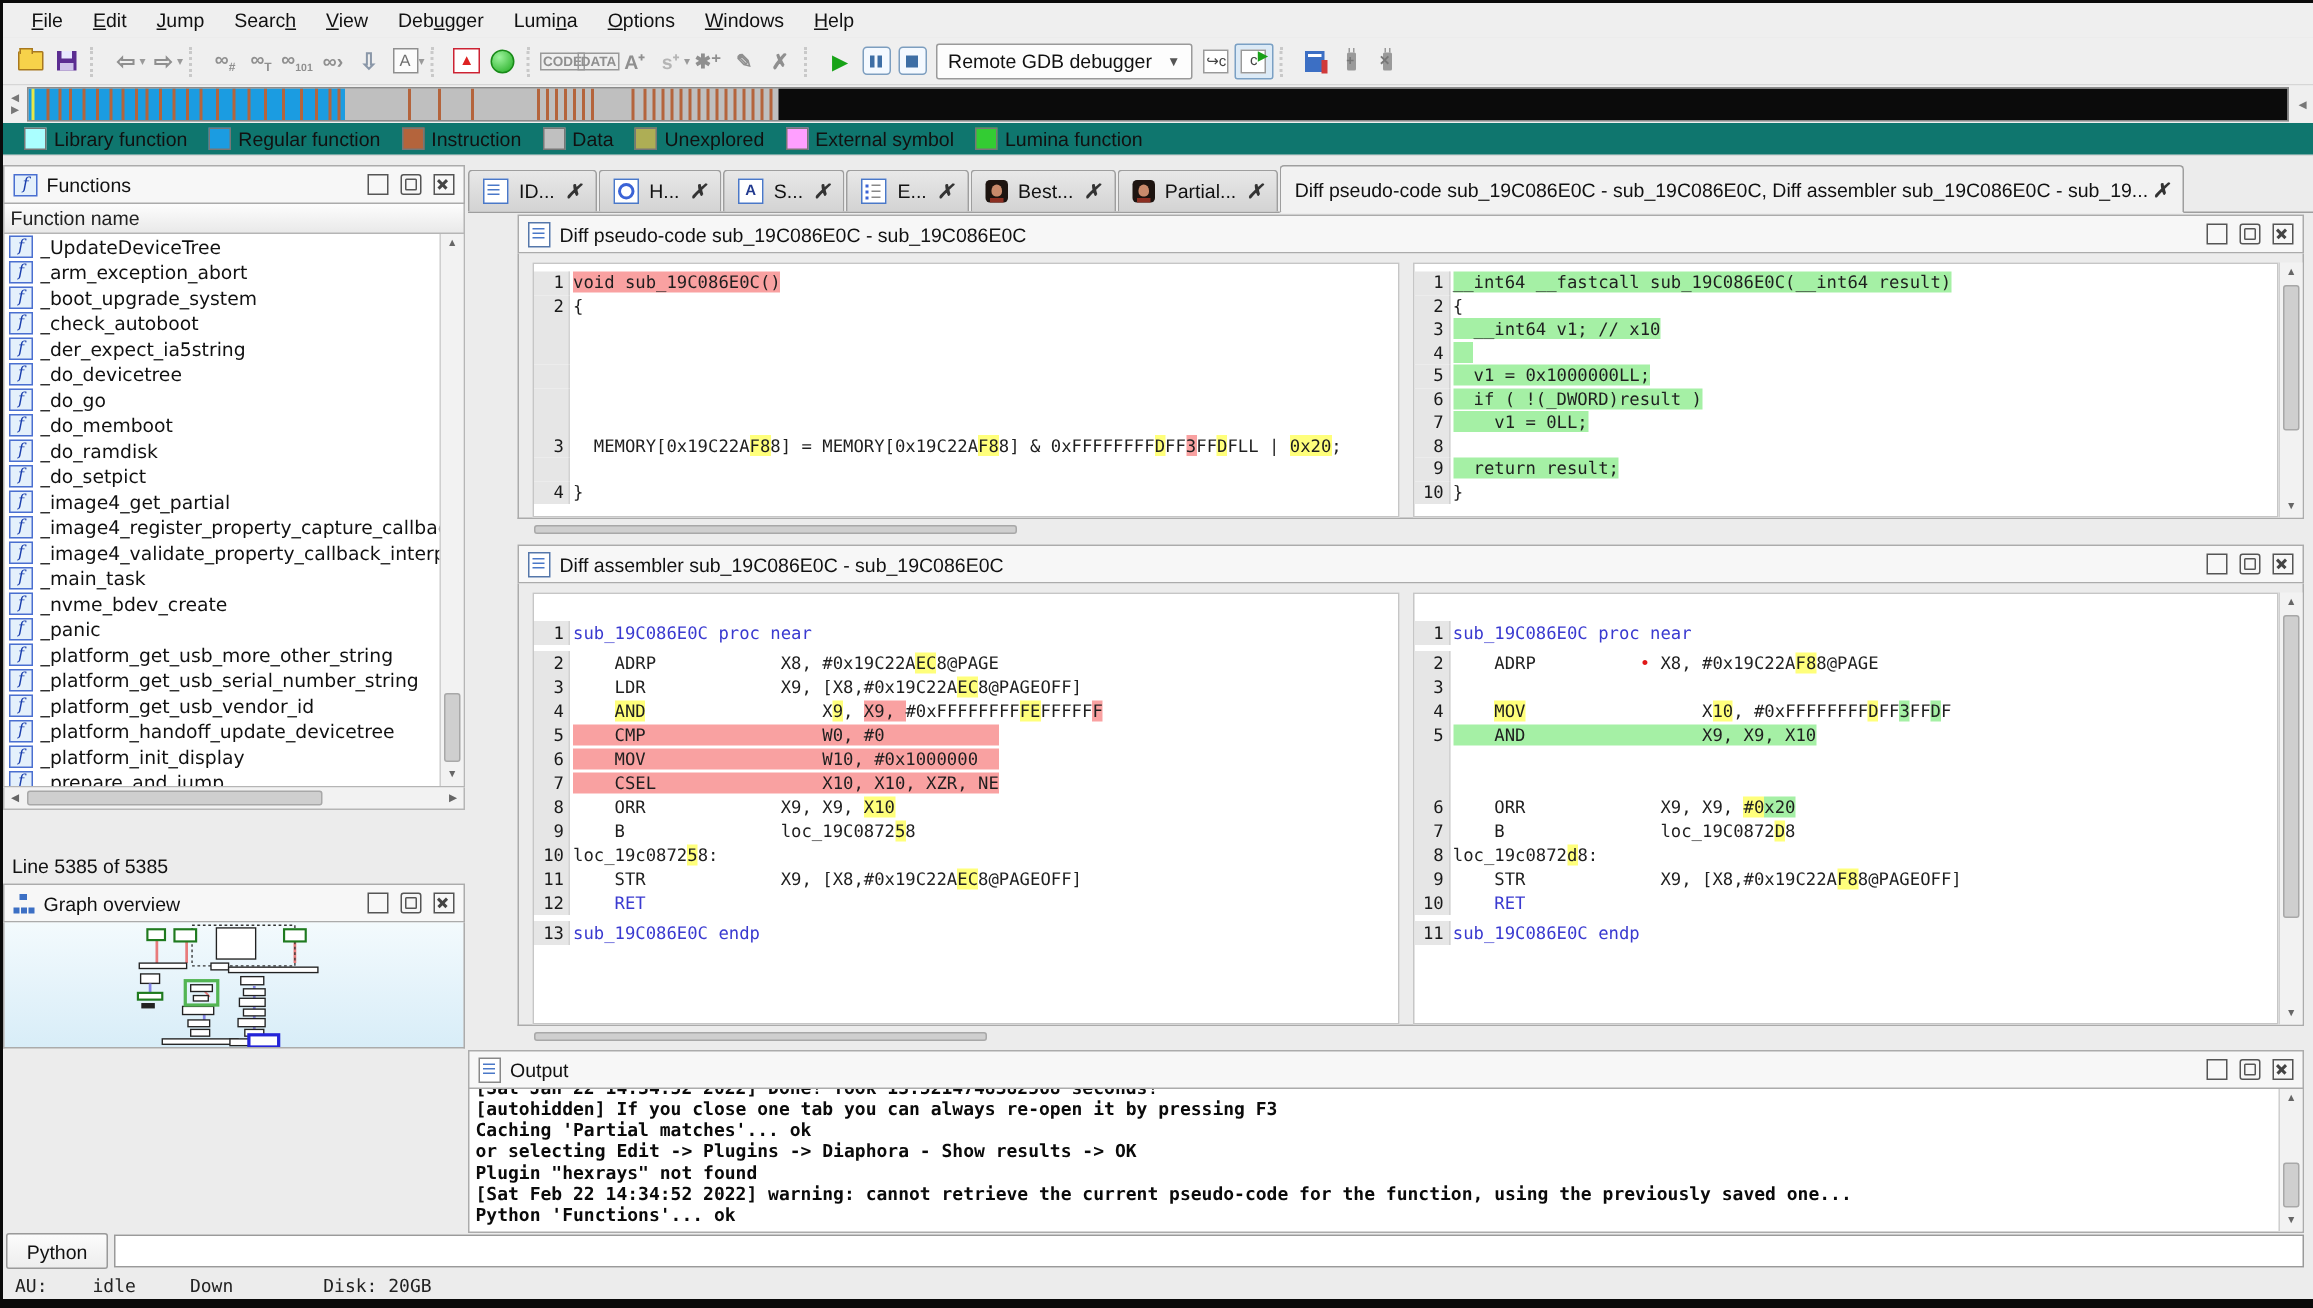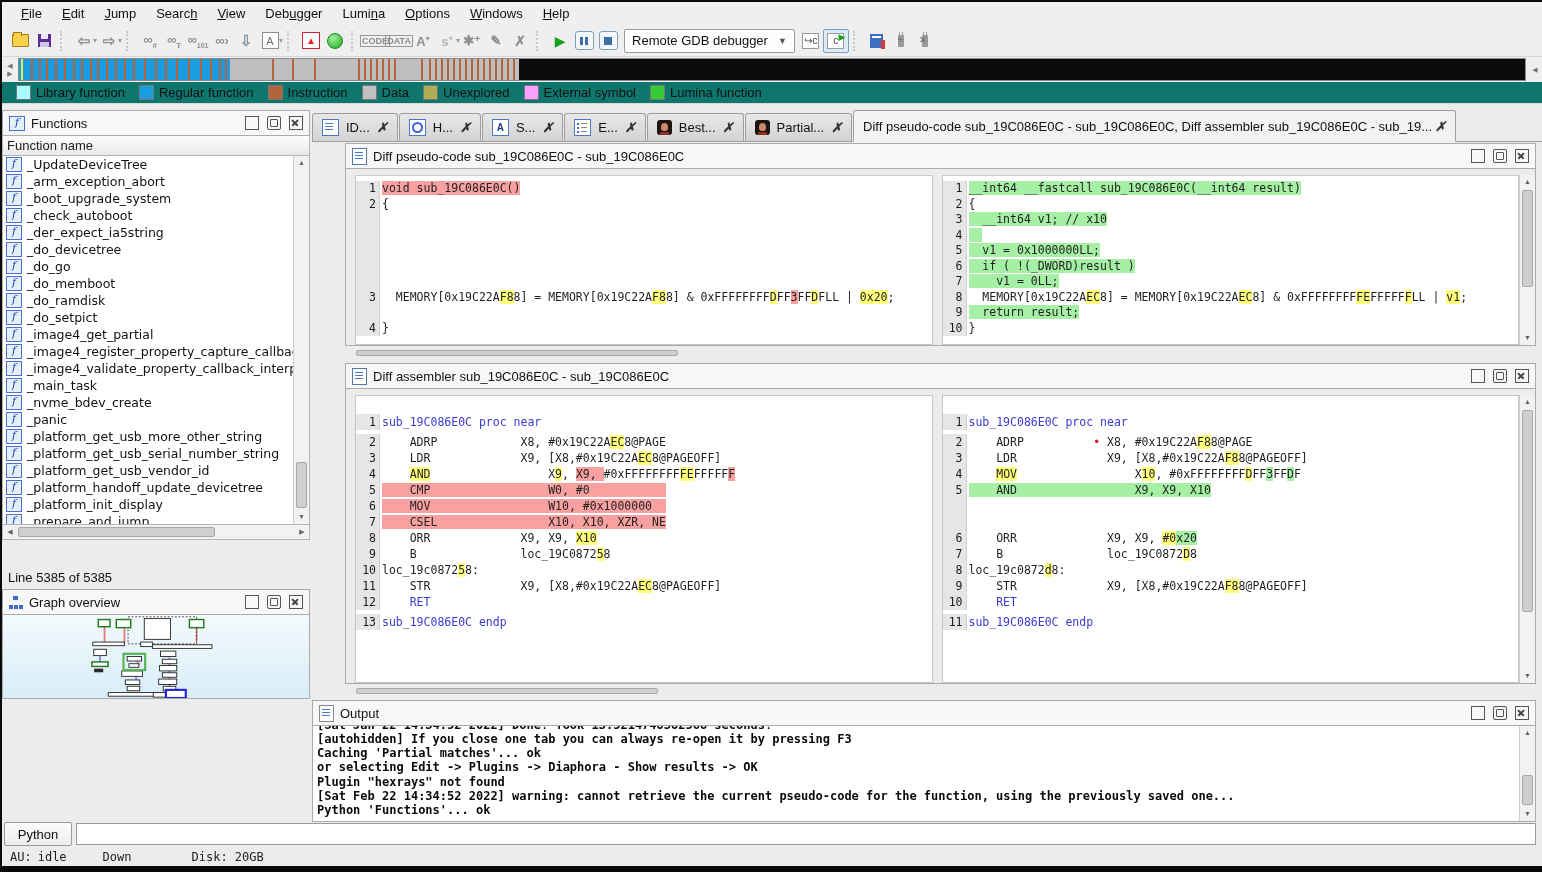--- a/index.html
+++ b/index.html
@@ -683,21 +683,20 @@
             <div class="code-row">
               <span class="gut-n">6</span>
               <span class="code-t"><span class="hl-g">  if ( !(_DWORD)result )</span></span>
             </div>
             <div class="code-row">
               <span class="gut-n">7</span>
               <span class="code-t"><span class="hl-g">    v1 = 0LL;</span></span>
             </div>
             <div class="code-row">
               <span class="gut-n">8</span>
-              <span class="code-t"><span>  MEMORY[0x19C22A</span><span class="hl-y">EC</span><span>8] = MEMORY[0x19C22A</span><span class="hl-y">EC</span><span>8] &amp; 0xFFFFFFFF</span><span class="hl-y">FE</span><span>FFFFF</span><span class="hl-y">F</span><span>LL | </span><span class="hl-y">v1</span><span>;</span></span>
             </div>
             <div class="code-row">
               <span class="gut-n">9</span>
               <span class="code-t"><span class="hl-g">  return result;</span></span>
             </div>
             <div class="code-row">
               <span class="gut-n">10</span>
               <span class="code-t"><span>}</span></span>
             </div>
           </div>
@@ -789,21 +788,20 @@
               <span class="gut-n">1</span>
               <span class="code-t"><span>sub_19C086E0C proc near</span></span>
             </div>
             <div style="height: 4px;"></div>
             <div class="code-row">
               <span class="gut-n">2</span>
               <span class="code-t"><span>    ADRP          </span><span class="sg-d">•</span><span> X8, #0x19C22A</span><span class="hl-y">F8</span><span>8@PAGE</span></span>
             </div>
             <div class="code-row">
               <span class="gut-n">3</span>
-              <span class="code-t"><span>    LDR             X9, [X8,#0x19C22A</span><span class="hl-y">F8</span><span>8@PAGEOFF]</span></span>
             </div>
             <div class="code-row">
               <span class="gut-n">4</span>
               <span class="code-t"><span>    </span><span class="hl-y">MOV</span><span>                 X</span><span class="hl-y">10</span><span>, #0xFFFFFFFF</span><span class="hl-y">D</span><span>FF</span><span class="hl-g">3</span><span>FF</span><span class="hl-g">D</span><span>F</span></span>
             </div>
             <div class="code-row">
               <span class="gut-n">5</span>
               <span class="code-t"><span class="hl-g">    AND                 X9, X9, X10</span></span>
             </div>
             <div class="code-row">
@@ -896,19 +894,19 @@
 
   <div class="python-row">
     <div class="py-btn">
       <span>Python</span>
     </div>
     <input class="py-input" value="" style="">
   </div>
 
   <div class="statusbar">
     <span style="margin-left:8px">AU:</span>
-    <span style="margin-left:6px">idle</span>
+    <span style="margin-left:30px">idle</span>
     <span style="margin-left:36px">Down</span>
     <span style="margin-left:60px">Disk: 20GB</span>
   </div>
 
   <div id="frame-bottom"></div>
 </div>
 
 </body></html>

